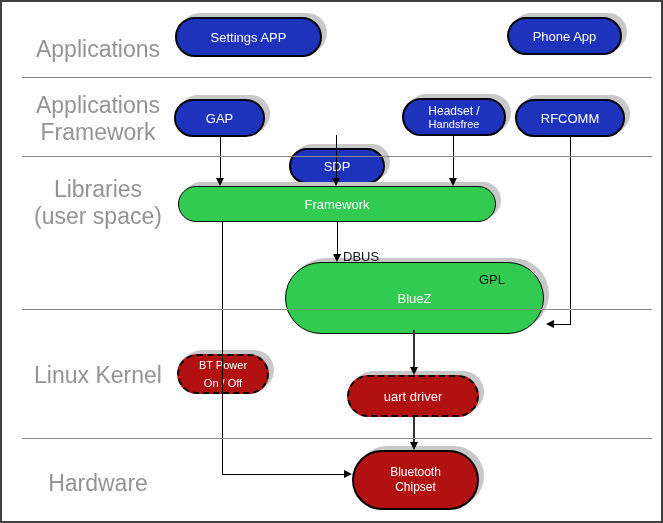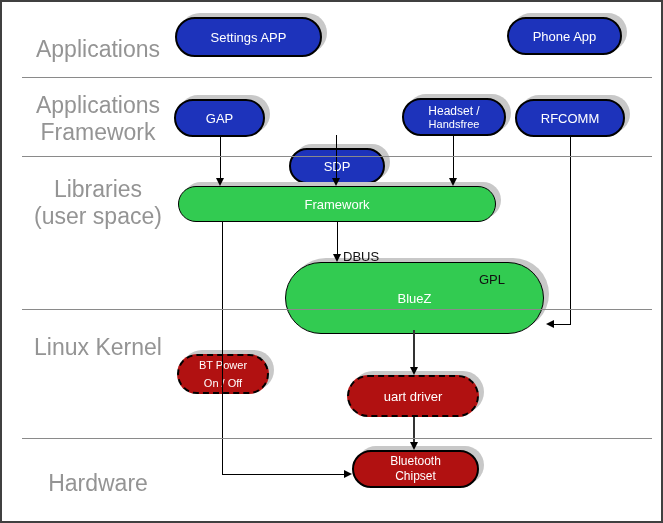--- a/index.html
+++ b/index.html
@@ -62,21 +62,21 @@
 </head>
 <body>
 
 <div id="stage">
 
   <div class="layer-label" style="top:34px;">Applications</div>
   <div class="layer-label ml" style="top:90px;">Applications
 Framework</div>
   <div class="layer-label ml" style="top:174px;">Libraries
 (user space)</div>
-  <div class="layer-label" style="top:332px;text-align:center;">Linux Kernel</div>
+  <div class="layer-label" style="top:360px;text-align:center;">Linux Kernel</div>
   <div class="layer-label" style="top:468px;">Hardware</div>
 
   <div class="divider" style="top:75px;"></div>
   <div class="divider" style="top:154px;"></div>
   <div class="divider" style="top:307px;"></div>
   <div class="divider" style="top:436px;"></div>
 
   <div class="pill blue" style="left:173px; top:15px; width:147px; height:40px;">Settings APP</div>
   <div class="pill blue" style="left:505px; top:15px; width:115px; height:38px;">Phone App</div>
 
@@ -89,21 +89,21 @@
   <div class="pill blue" style="left:513px; top:97px; width:110px; height:38px;">RFCOMM</div>
 
   <div class="pill green" style="left:176px; top:184px; width:318px; height:36px;">Framework</div>
   <div class="pill green" style="left:283px; top:260px; width:259px; height:72px;">BlueZ</div>
   <div class="annotation" style="left:477px; top:270px;">GPL</div>
 
   <div class="pill red dashed ml small-line" style="left:175px; top:352px; width:92px; height:40px;">BT Power
 On / Off</div>
   <div class="pill red dashed" style="left:345px; top:373px; width:132px; height:42px;">uart driver</div>
 
-  <div class="pill red ml" style="left:350px; top:448px; width:127px; height:38px; font-size:12px; line-height:15px;">Bluetooth
+  <div class="pill red ml" style="left:350px; top:448px; width:127px; height:60px; font-size:12px; line-height:15px;">Bluetooth
 Chipset</div>
 
   <div class="vline" style="left:218px; top:135px; height:46px;"></div>
   <div class="arrow down" style="left:214px; top:176px;"></div>
 
   <div class="vline" style="left:334px; top:133px; height:48px;"></div>
   <div class="arrow down" style="left:330px; top:176px;"></div>
 
   <div class="vline" style="left:451px; top:133px; height:48px;"></div>
   <div class="arrow down" style="left:447px; top:176px;"></div>

